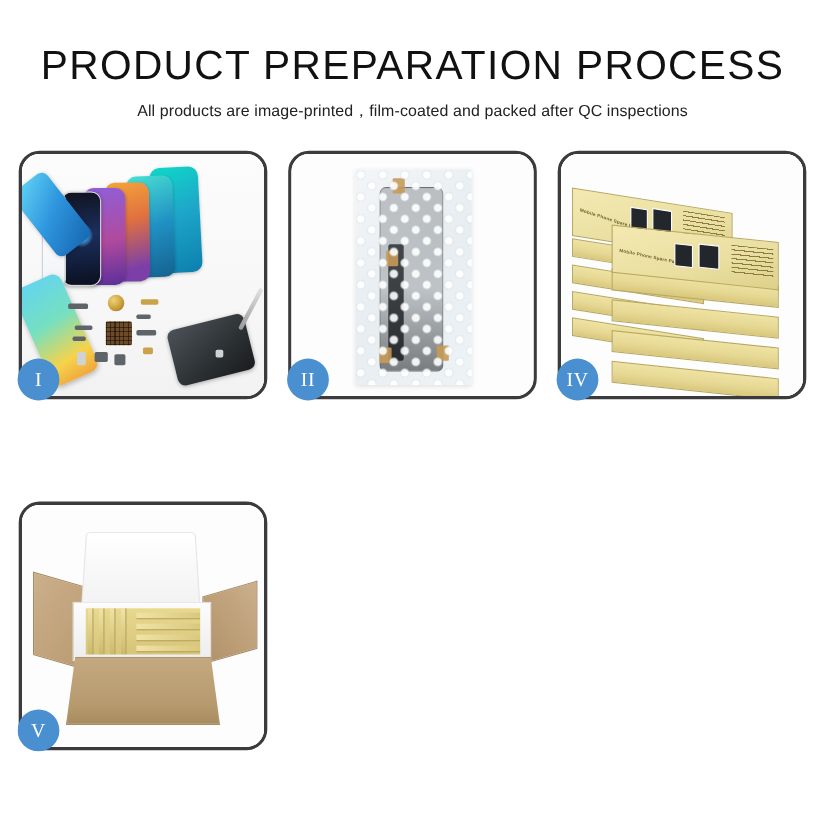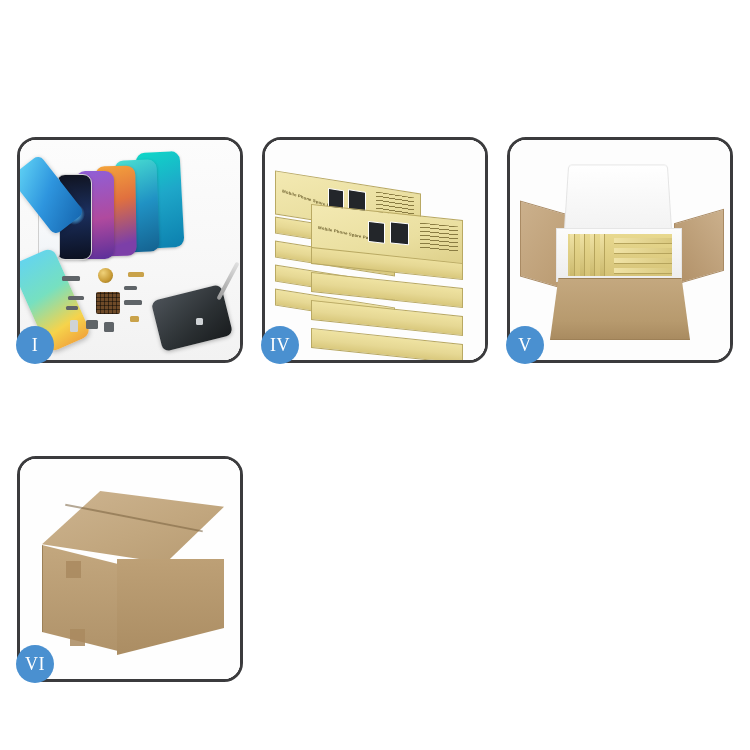--- a/index.html
+++ b/index.html
@@ -280,20 +280,24 @@
   .c6-tape {
     position: absolute; width: 15px; height: 17px;
     background: #a98a5f; opacity: .85;
   }
 </style>
 </head>
 <body>
 
 <div class="page">
 
+  <div class="header">
+    <div class="title">PRODUCT PREPARATION PROCESS</div>
+    <div class="subtitle">All products are image-printed，film-coated and packed after QC inspections</div>
+  </div>
 
   <div class="grid">
 
     <div class="card">
       <div class="card-clip">
         <div class="p1">
           <div class="ph-fan">
             <div class="ph ph-a"></div>
             <div class="ph ph-b"></div>
             <div class="ph ph-c"></div>
@@ -316,20 +320,36 @@
           <div class="chip" style="left:84px; top:182px; width:10px; height:10px;"></div>
           <div class="chip" style="left:104px; top:160px; width:18px; height:5px;"></div>
           <div class="chip gold" style="left:110px; top:176px; width:9px; height:6px;"></div>
           <div class="chip light" style="left:176px; top:178px; width:7px; height:7px;"></div>
           <div class="tool"></div>
         </div>
       </div>
       <div class="badge">I</div>
     </div>
 
+    <div class="card">
+      <div class="card-clip">
+        <div class="p2">
+          <div class="bubblepack">
+            <div class="inner-part"></div>
+            <div class="part-ribbon"></div>
+            <div class="tape" style="left:34px; top:8px;"></div>
+            <div class="tape" style="left:28px; top:74px;"></div>
+            <div class="tape" style="left:22px; top:162px;"></div>
+            <div class="tape" style="left:74px; top:160px;"></div>
+            <div class="bubbles"></div>
+          </div>
+        </div>
+      </div>
+      <div class="badge">II</div>
+    </div>
 
 
     <div class="card">
       <div class="card-clip">
         <div class="p4">
 
           <div class="stackbox" style="left:10px; top:86px;  width:120px; height:17px; transform:skewY(9deg);"></div>
           <div class="stackbox" style="left:10px; top:110px; width:120px; height:17px; transform:skewY(9deg);"></div>
           <div class="stackbox" style="left:10px; top:134px; width:120px; height:17px; transform:skewY(9deg);"></div>
           <div class="stackbox" style="left:10px; top:158px; width:120px; height:17px; transform:skewY(9deg);"></div>
@@ -373,28 +393,15 @@
             <div class="slatR" style="top:14px;"></div>
             <div class="slatR" style="top:24px;"></div>
             <div class="slatR" style="top:34px;"></div>
           </div>
           <div class="c5-front"></div>
         </div>
       </div>
       <div class="badge">V</div>
     </div>
 
-    <div class="card">
-      <div class="card-clip">
-        <div class="p6">
-          <div class="c6-top"></div>
-          <div class="c6-seam"></div>
-          <div class="c6-left"></div>
-          <div class="c6-right"></div>
-          <div class="c6-tape" style="left:46px; top:102px;"></div>
-          <div class="c6-tape" style="left:50px; top:170px;"></div>
-        </div>
-      </div>
-      <div class="badge">VI</div>
-    </div>
 
   </div>
 </div>
 
 </body></html>

